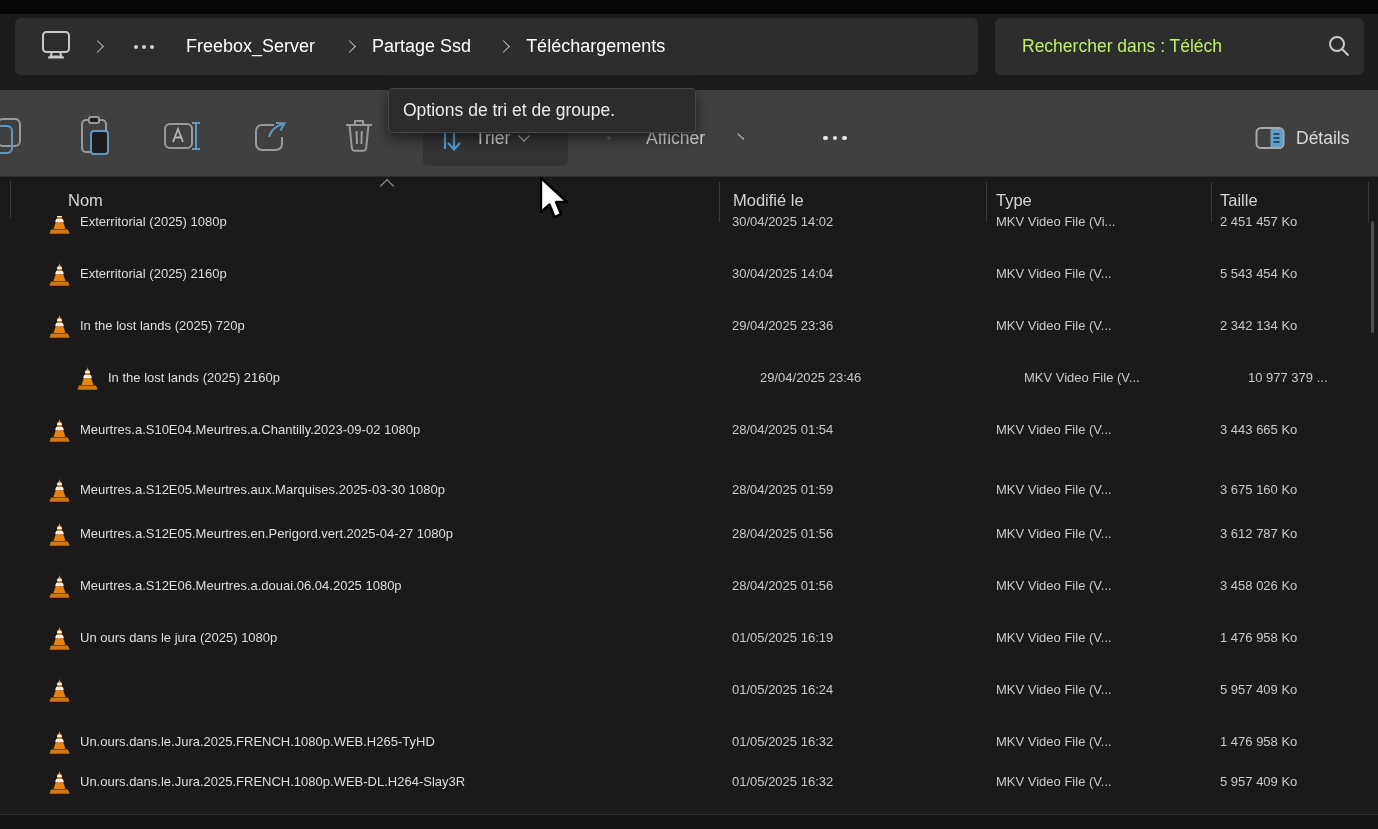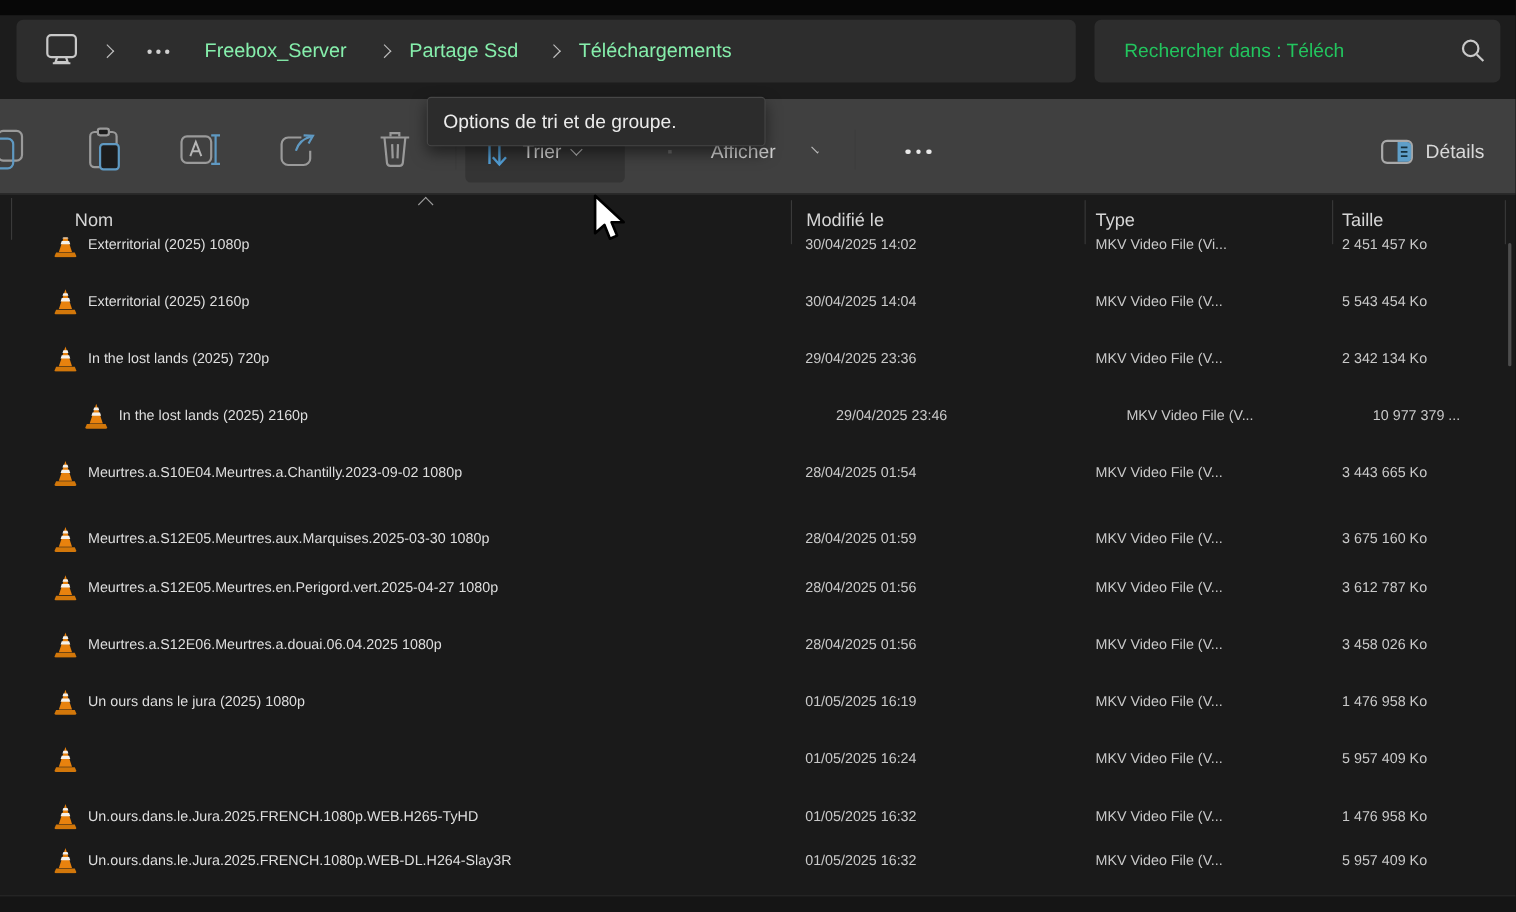--- a/index.html
+++ b/index.html
@@ -5,31 +5,31 @@
   html,body{margin:0;padding:0;background:#000;}
   #screen{position:relative;width:1378px;height:829px;background:#1c1c1c;overflow:hidden;
     font-family:"Liberation Sans","DejaVu Sans",sans-serif;color:#e3e3e3;}
 
   
   .top-strip{position:absolute;left:0;top:0;width:100%;height:14px;background:#070707;}
 
   
   .addr-row{position:absolute;left:0;top:14px;width:100%;height:76px;background:#1c1c1c;}
   .addr-bar{position:absolute;left:15px;top:4px;width:963px;height:57px;background:#2d2d2d;
-    border-radius:6px;display:flex;align-items:center;font-size:18px;color:#86efac;}
+    border-radius:6px;display:flex;align-items:center;font-size:18px;color:#ffffff;}
   .addr-bar .crumb{cursor:default;white-space:nowrap;}
   .chev{display:inline-block;width:8px;height:8px;border-top:1.8px solid #bdbdbd;
     border-right:1.8px solid #bdbdbd;transform:rotate(45deg);}
   .chev-down{display:inline-block;width:7px;height:7px;border-top:1.6px solid #bdbdbd;
     border-right:1.6px solid #bdbdbd;transform:rotate(135deg);margin-top:-4px;}
   .dots{display:inline-flex;gap:4px;}
   .dots i{width:4px;height:4px;border-radius:50%;background:#d0d0d0;}
   .search-box{position:absolute;left:995px;top:4px;width:369px;height:57px;background:#2d2d2d;
     border-radius:6px;display:flex;align-items:center;}
-  .search-text{margin-left:27px;font-size:17.5px;color:#22c55e;white-space:nowrap;overflow:hidden;
+  .search-text{margin-left:27px;font-size:17.5px;color:#bef264;white-space:nowrap;overflow:hidden;
     width:295px;}
   .search-ico{position:absolute;right:12px;top:15px;}
 
   
   .toolbar{position:absolute;left:0;top:90px;width:100%;height:86px;background:#404040;text-align:right;}
   .tbico{position:absolute;top:24px;width:44px;height:44px;}
   .tb-sep{position:absolute;top:28px;width:1px;height:36px;background:#3d3d3d;}
   .btn{position:absolute;top:20px;height:56px;display:flex;align-items:center;gap:10px;
     border-radius:5px;font-size:17.5px;color:#d8d8d8;padding:0 14px;cursor:default;}
   .btn.hovered{background:#343434;}

